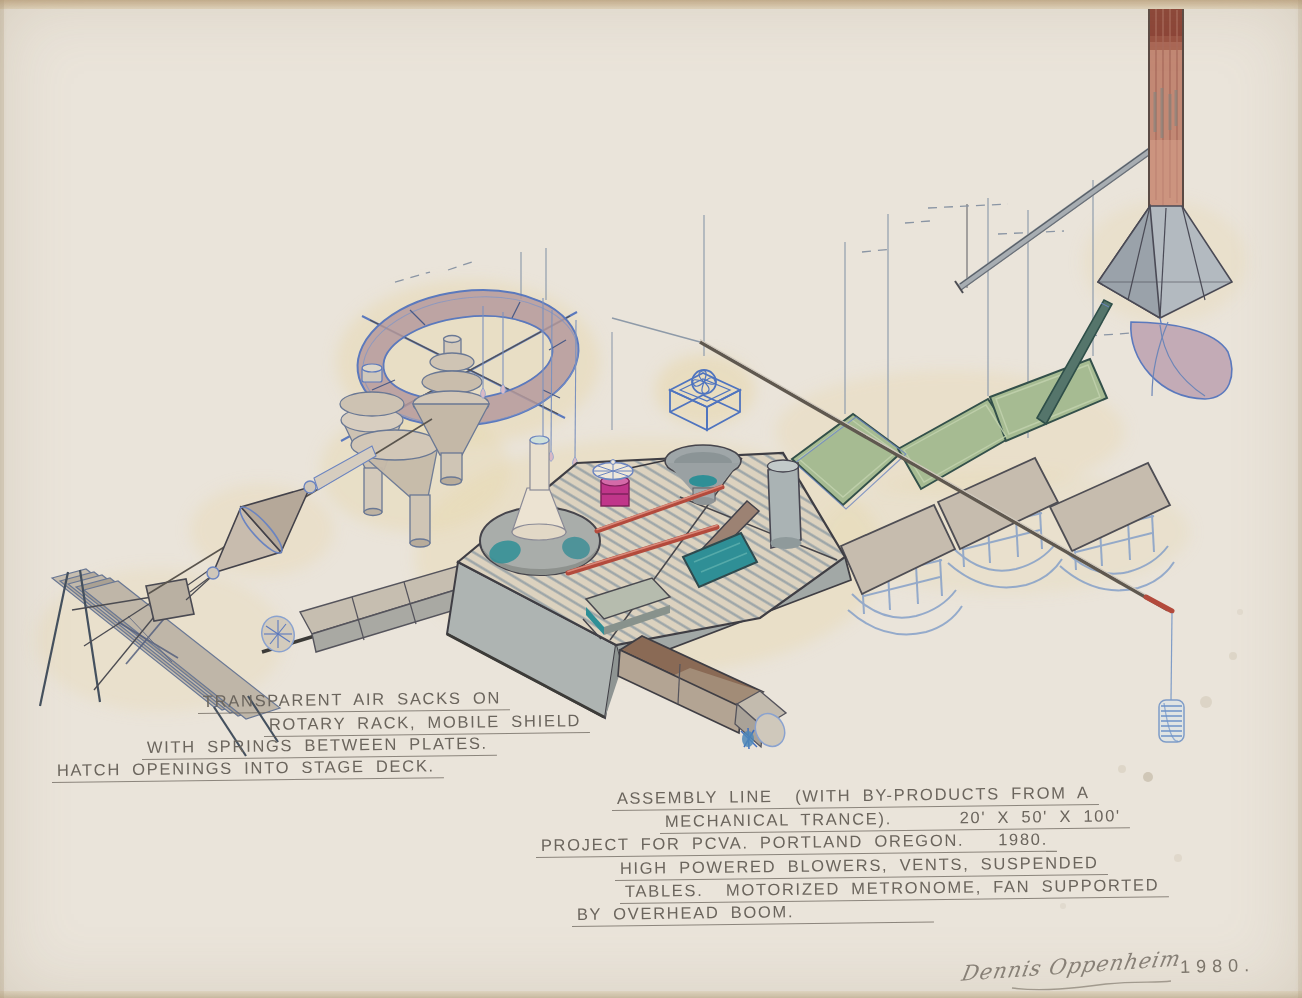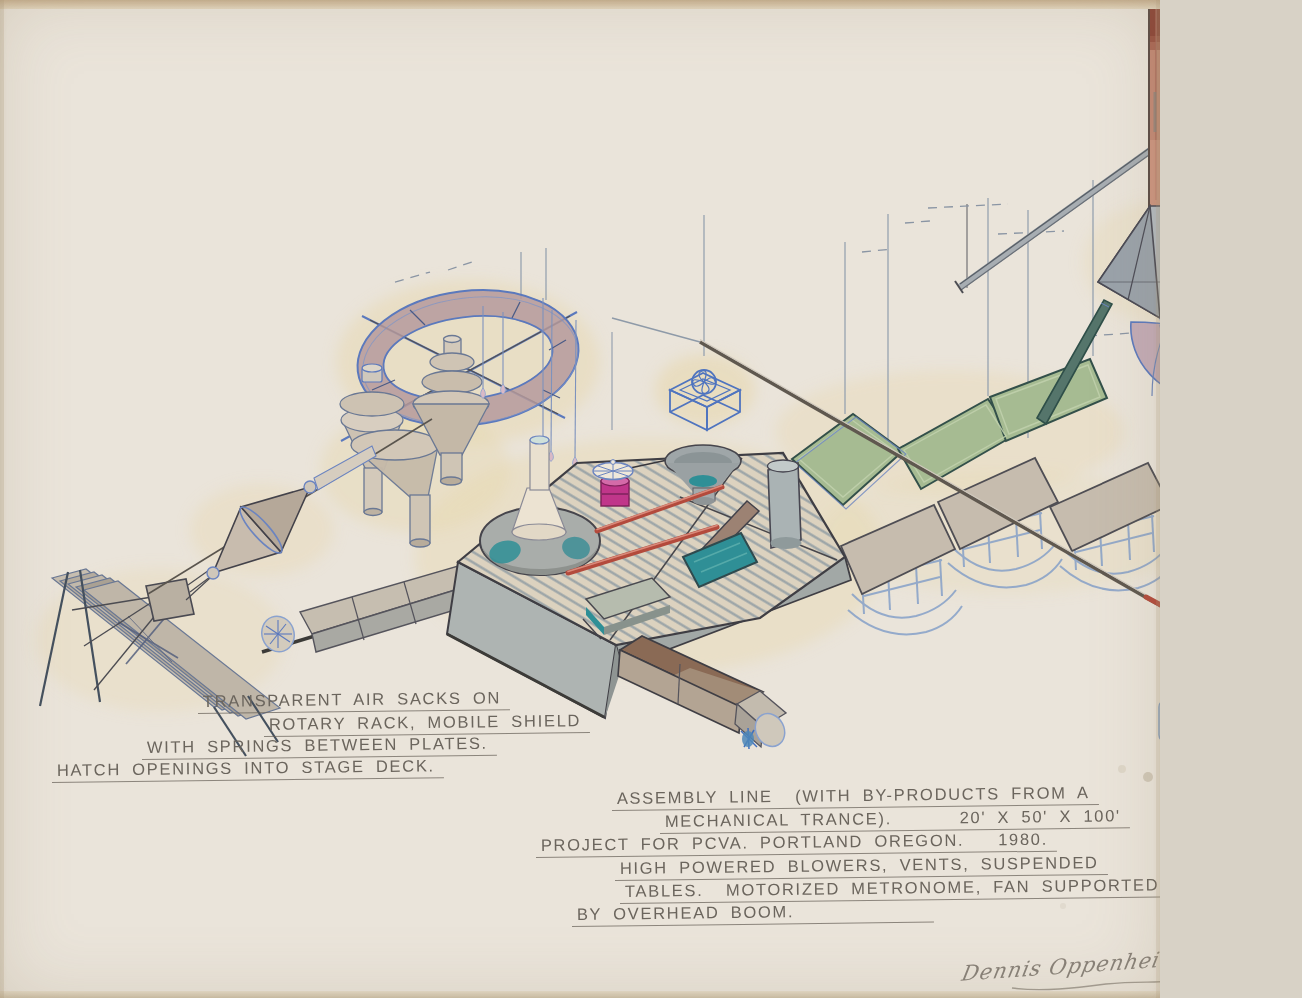--- a/index.html
+++ b/index.html
@@ -1,16 +1,16 @@
 <!DOCTYPE html>
 <html><head>
 <meta charset="utf-8">
 <style>
   html,body{margin:0;padding:0;background:#d8d2c6;}
-  .stage{position:relative;width:1160px;height:998px;background:#eae4da;overflow:hidden;
+  .stage{position:relative;width:1302px;height:998px;background:#eae4da;overflow:hidden;
          font-family:"Liberation Sans",sans-serif;}
   .stage::after{content:"";position:absolute;inset:0;pointer-events:none;
          box-shadow:inset 0 0 70px rgba(150,130,100,.22), inset 0 0 8px rgba(150,130,100,.18);}
   .edge{position:absolute;pointer-events:none;}
   .edge.top{left:0;top:0;width:100%;height:9px;background:linear-gradient(#cdb696,#e3d6bf);}
   .edge.bottom{left:0;bottom:0;width:100%;height:7px;background:linear-gradient(#e6dcc9,#d3c6ae);}
   .edge.left{left:0;top:0;width:4px;height:100%;background:rgba(180,158,126,.25);}
   .edge.right{right:0;top:0;width:4px;height:100%;background:rgba(180,158,126,.2);}
   svg{position:absolute;left:0;top:0;}
   .hand{position:absolute;white-space:pre;font-size:16.5px;letter-spacing:1.7px;word-spacing:5px;

